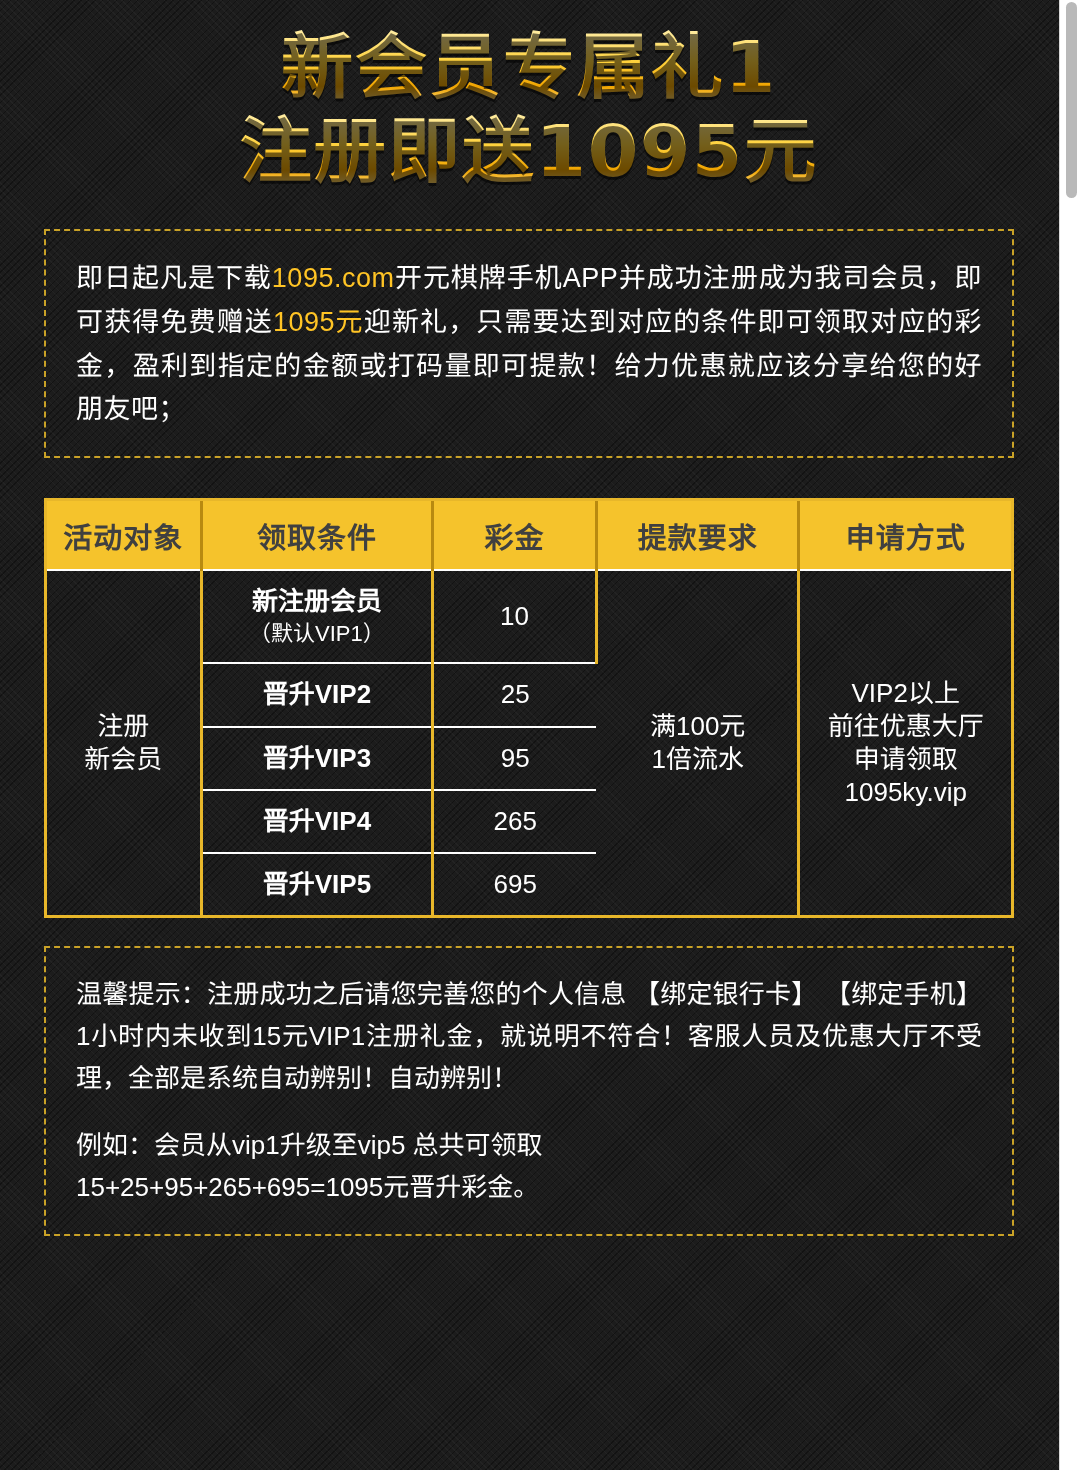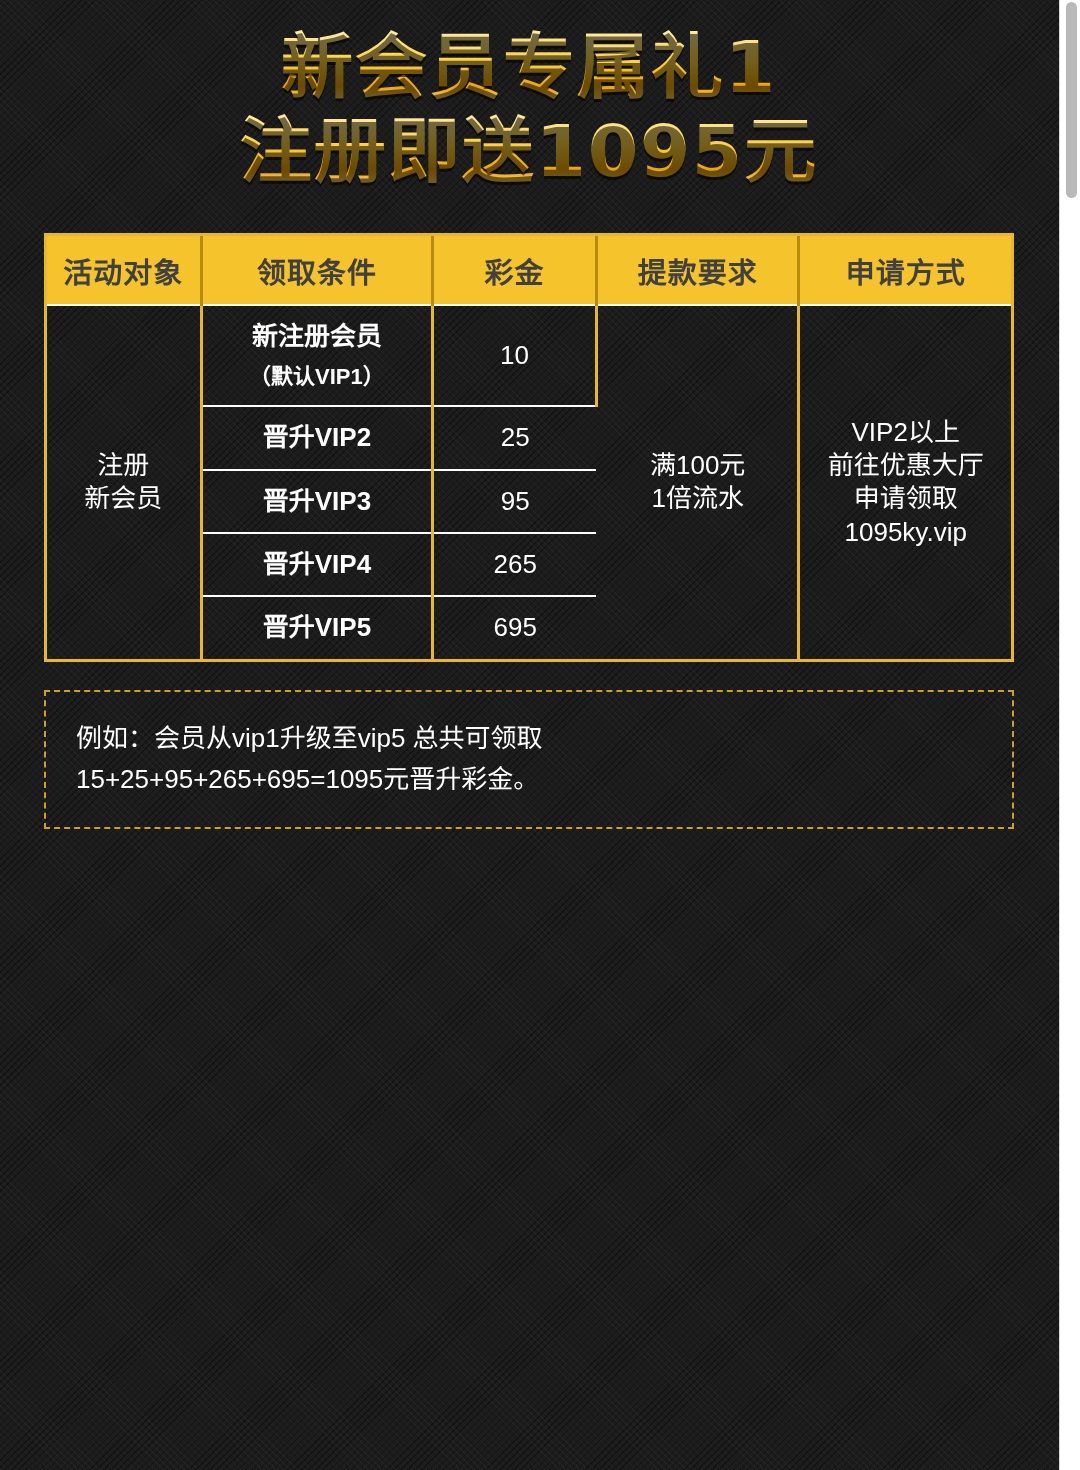--- a/index.html
+++ b/index.html
@@ -125,22 +125,22 @@
     font-size: 27px;
     border-right: 3px solid #e8b72a;
   }
   td.cond {
     font-size: 27px;
     font-weight: bold;
   }
   td.cond .sub {
     display: block;
     font-size: 22px;
-    font-weight: bold;
-    margin-top: 10px;
+    font-weight: normal;
+    margin-top: 2px;
   }
   td.amount { font-size: 30px; }
   td.withdraw { font-size: 28px; line-height: 1.5; }
   td.apply { font-size: 28px; line-height: 1.62; }
 
   .col1 { width: 16%; }
   .col2 { width: 24%; }
   .col3 { width: 17%; }
   .col4 { width: 21%; }
   .col5 { width: 22%; }
@@ -164,20 +164,23 @@
 <body>
 
 <div class="page">
   <div class="content">
 
     <div class="title-block">
       <div class="title-line1">新会员专属礼1</div>
       <div class="title-line2">注册即送1095元</div>
     </div>
 
+    <div class="intro-box">
+      <p class="intro-text">即日起凡是下载<span class="hl">1095.com</span>开元棋牌手机APP并成功注册成为我司会员，即可获得免费赠送<span class="hl">1095元</span>迎新礼，只需要达到对应的条件即可领取对应的彩金，盈利到指定的金额或打码量即可提款！给力优惠就应该分享给您的好朋友吧；</p>
+    </div>
 
     <div class="table-wrap">
       <table class="promo">
         <colgroup>
           <col class="col1">
             <col class="col2">
             <col class="col3">
             <col class="col4">
             <col class="col5">
         </colgroup>
@@ -226,20 +229,21 @@
           </tr>
           <tr>
             <td class="cond">晋升VIP5</td>
             <td class="amount">695</td>
           </tr>
         </tbody>
       </table>
     </div>
 
     <div class="notes-box">
+      <p class="note">温馨提示：注册成功之后请您完善您的个人信息 【绑定银行卡】 【绑定手机】1小时内未收到15元VIP1注册礼金，就说明不符合！客服人员及优惠大厅不受理，全部是系统自动辨别！自动辨别！</p>
       <p class="note">例如：会员从vip1升级至vip5 总共可领取<br>15+25+95+265+695=1095元晋升彩金。</p>
     </div>
 
   </div>
 
   <div class="scroll-gutter">
     <div class="scroll-thumb"></div>
   </div>
 </div>
 

